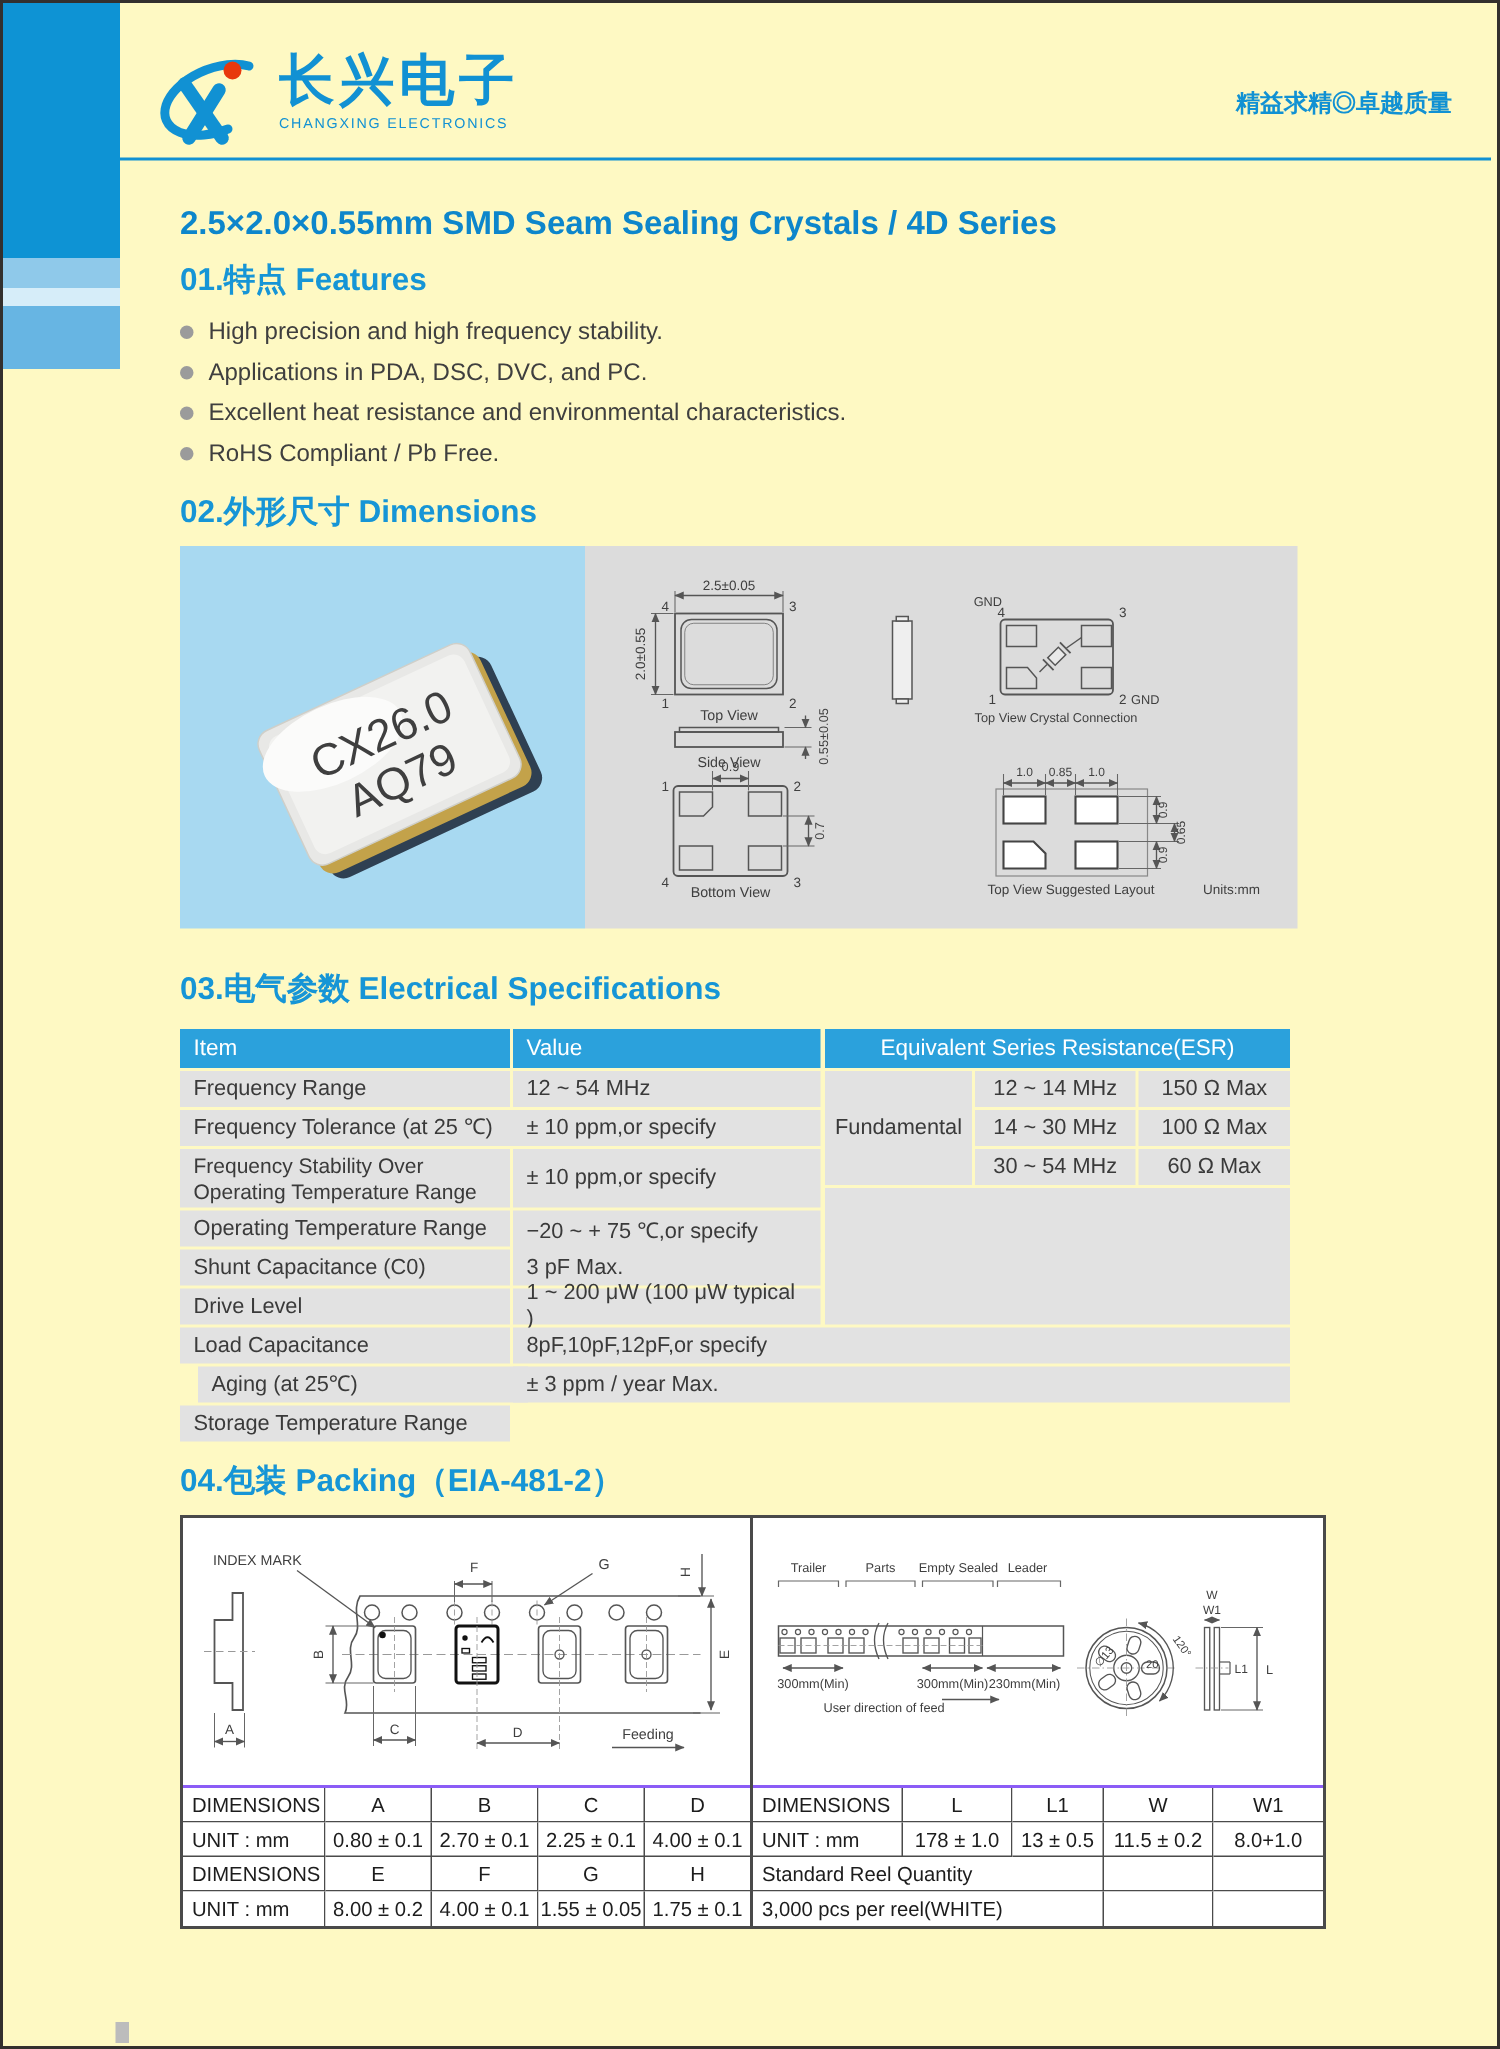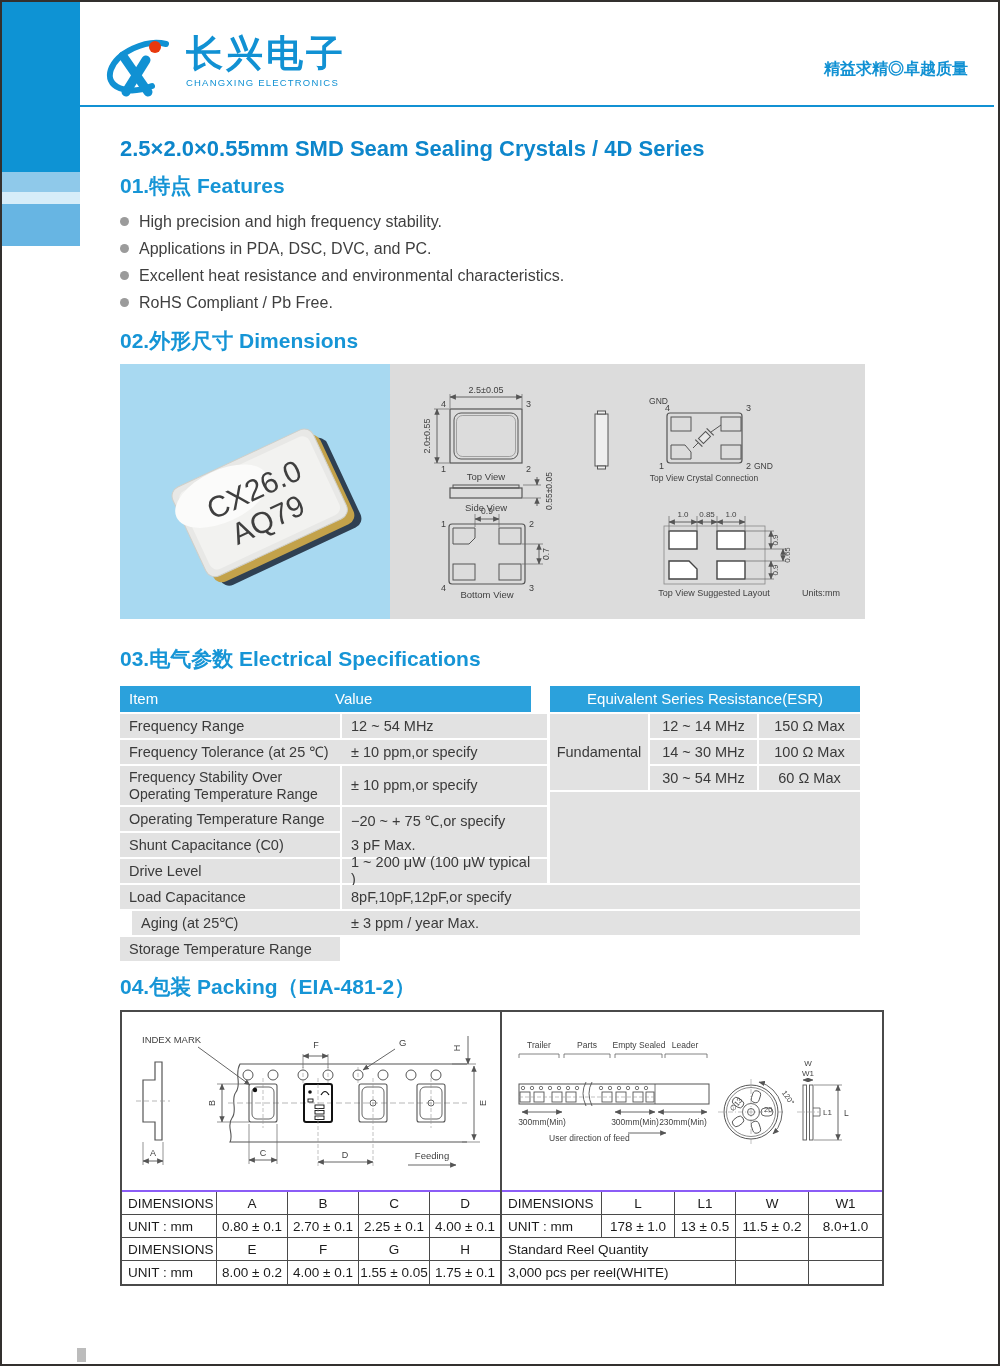--- a/index.html
+++ b/index.html
@@ -1,16 +1,16 @@
 <!DOCTYPE html>
 <html><head>
 <meta charset="utf-8">
 <style>
   html,body{margin:0;padding:0;background:#9a9a9a;}
-  .page{position:relative;width:1000px;height:1366px;margin:0 auto;background:#ffffff;
+  .page{position:relative;width:1000px;height:1366px;margin:0 auto;background:#fef9c3;
         border:2px solid #33302e;box-sizing:border-box;overflow:hidden;
         font-family:"Liberation Sans",sans-serif;}
   
   .strip{position:absolute;left:0;top:0;width:78px;}
   .strip .s1{height:170px;background:#0e93d4;}
   .strip .s2{height:20px;background:#8fc9ea;}
   .strip .s3{height:12px;background:#d6edf9;}
   .strip .s4{height:42px;background:#67b5e3;}
   
   .logo{position:absolute;left:94px;top:32px;display:flex;align-items:flex-start;gap:8px;}
@@ -221,21 +221,21 @@
         <text transform="translate(388 206) rotate(-90)" text-anchor="middle" font-size="8">0.9</text>
         <text x="324" y="232" text-anchor="middle" font-size="9">Top View Suggested Layout</text>
         <text x="412" y="232" font-size="9">Units:mm</text>
       </svg>
     </div>
   </div>
 
   <div class="sech" style="top:643px">03.电气参数 Electrical Specifications</div>
   <div class="spec">
     <div class="cell hdr" style="left:0;top:0;width:220px;height:26px">Item</div>
-    <div class="cell hdr" style="left:206px;top:0;width:205px;height:26px">Value</div>
+    <div class="cell hdr" style="left:222px;top:0;width:205px;height:26px">Value</div>
     <div class="cell hdr ctr" style="left:430px;top:0;width:310px;height:26px">Equivalent Series Resistance(ESR)</div>
 
     <div class="cell" style="left:0;top:28px;width:220px;height:24px">Frequency Range</div>
     <div class="cell" style="left:222px;top:28px;width:205px;height:24px">12 ~ 54 MHz</div>
     <div class="cell" style="left:0;top:54px;width:253px;height:24px">Frequency Tolerance (at 25 ℃)</div>
     <div class="cell" style="left:222px;top:54px;width:205px;height:24px">± 10 ppm,or specify</div>
     <div class="cell" style="left:0;top:80px;width:220px;height:39px;font-size:14px">Frequency Stability Over Operating Temperature Range</div>
     <div class="cell" style="left:222px;top:80px;width:205px;height:39px">± 10 ppm,or specify</div>
     <div class="cell" style="left:0;top:121px;width:220px;height:24px">Operating Temperature Range</div>
     <div class="cell" style="left:222px;top:121px;width:205px;height:28px">−20 ~ + 75 ℃,or specify</div>

